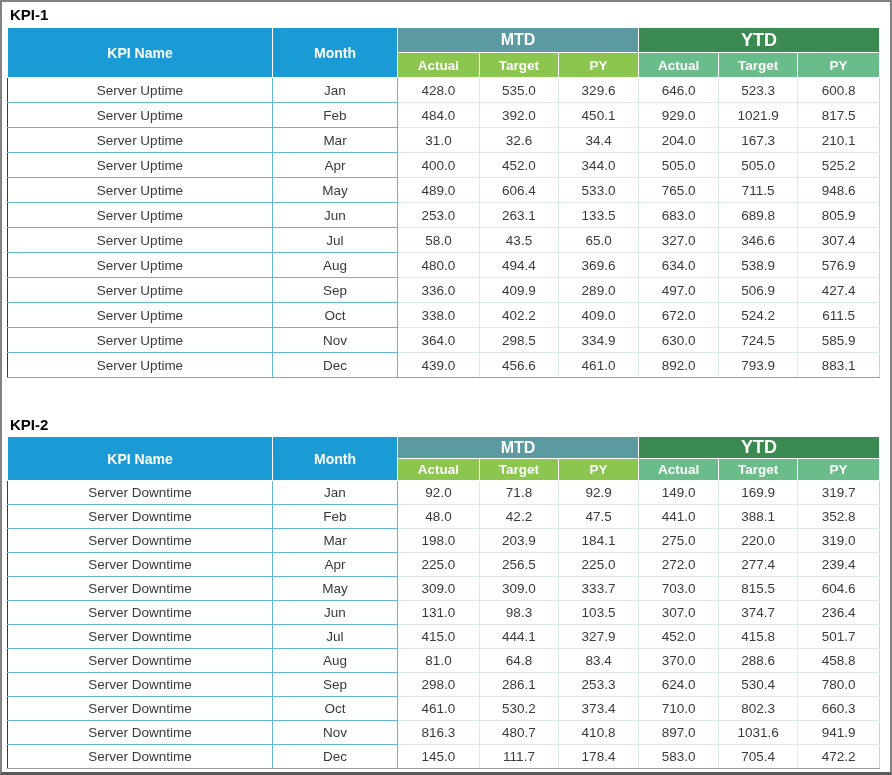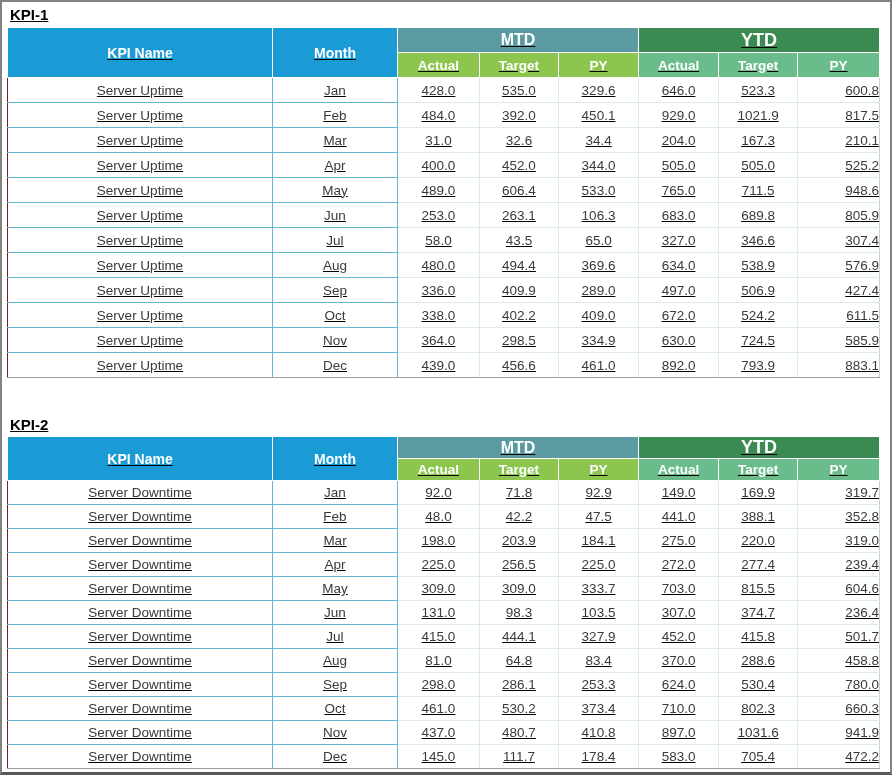--- a/index.html
+++ b/index.html
@@ -15,21 +15,20 @@
   }
   *{box-sizing:border-box;}
   html,body{margin:0;padding:0;background:#ffffff;}
   body{font-family:"Liberation Sans","DejaVu Sans",sans-serif;}
   .canvas{
     width:892px;height:775px;
     background:#fff;
     border:2px solid var(--frame-gray);
     border-bottom:3px solid #595959;
     overflow:hidden;
-    text-decoration:underline;
   }
   .kpi-title{
     font-size:15px;font-weight:700;color:#000;
     padding:4px 0 4px 8px;height:25px;line-height:17px;
   }
   .section-2 .kpi-title{margin-top:36px;height:22px;padding-top:2px;}
   table.kpi-table{
     border-collapse:collapse;table-layout:fixed;
     width:872px;margin-left:5px;
   }
@@ -47,21 +46,21 @@
     text-align:center;color:var(--text-dark);
     font-size:13.5px;padding:0;background:#fff;
   }
   .t1 tbody tr{height:25px;}
   .t2 tbody tr{height:24px;}
   td.c-name,td.c-month{border:1px solid var(--grid-cyan);}
   td.c-num{border:1px solid var(--grid-light);}
   td.c-num.first-num{border-left:1px solid #bad7e3;}
   tbody tr:last-child td{border-bottom:1px solid #9e9e9e;}
   tbody td.c-name{border-left:1px solid #7f1d1d;}
-  tbody td:last-child{border-right:1px solid #c7d3d9;text-align:right;}
+  tbody td:last-child{border-right:1px solid #c7d3d9;}
 </style>
 </head>
 <body>
 
 <div class="canvas">
 
   <div class="section-1">
     <div class="kpi-title">KPI-1</div>
     <table class="kpi-table t1">
       <colgroup>
@@ -139,21 +138,21 @@
             <td class="c-num">533.0</td>
             <td class="c-num">765.0</td>
             <td class="c-num">711.5</td>
             <td class="c-num">948.6</td>
           </tr>
           <tr>
             <td class="c-name">Server Uptime</td>
             <td class="c-month">Jun</td>
             <td class="c-num first-num">253.0</td>
             <td class="c-num">263.1</td>
-            <td class="c-num">106.3</td>
+            <td class="c-num">133.5</td>
             <td class="c-num">683.0</td>
             <td class="c-num">689.8</td>
             <td class="c-num">805.9</td>
           </tr>
           <tr>
             <td class="c-name">Server Uptime</td>
             <td class="c-month">Jul</td>
             <td class="c-num first-num">58.0</td>
             <td class="c-num">43.5</td>
             <td class="c-num">65.0</td>
@@ -341,21 +340,21 @@
             <td class="c-num first-num">461.0</td>
             <td class="c-num">530.2</td>
             <td class="c-num">373.4</td>
             <td class="c-num">710.0</td>
             <td class="c-num">802.3</td>
             <td class="c-num">660.3</td>
           </tr>
           <tr>
             <td class="c-name">Server Downtime</td>
             <td class="c-month">Nov</td>
-            <td class="c-num first-num">437.0</td>
+            <td class="c-num first-num">816.3</td>
             <td class="c-num">480.7</td>
             <td class="c-num">410.8</td>
             <td class="c-num">897.0</td>
             <td class="c-num">1031.6</td>
             <td class="c-num">941.9</td>
           </tr>
           <tr>
             <td class="c-name">Server Downtime</td>
             <td class="c-month">Dec</td>
             <td class="c-num first-num">145.0</td>

